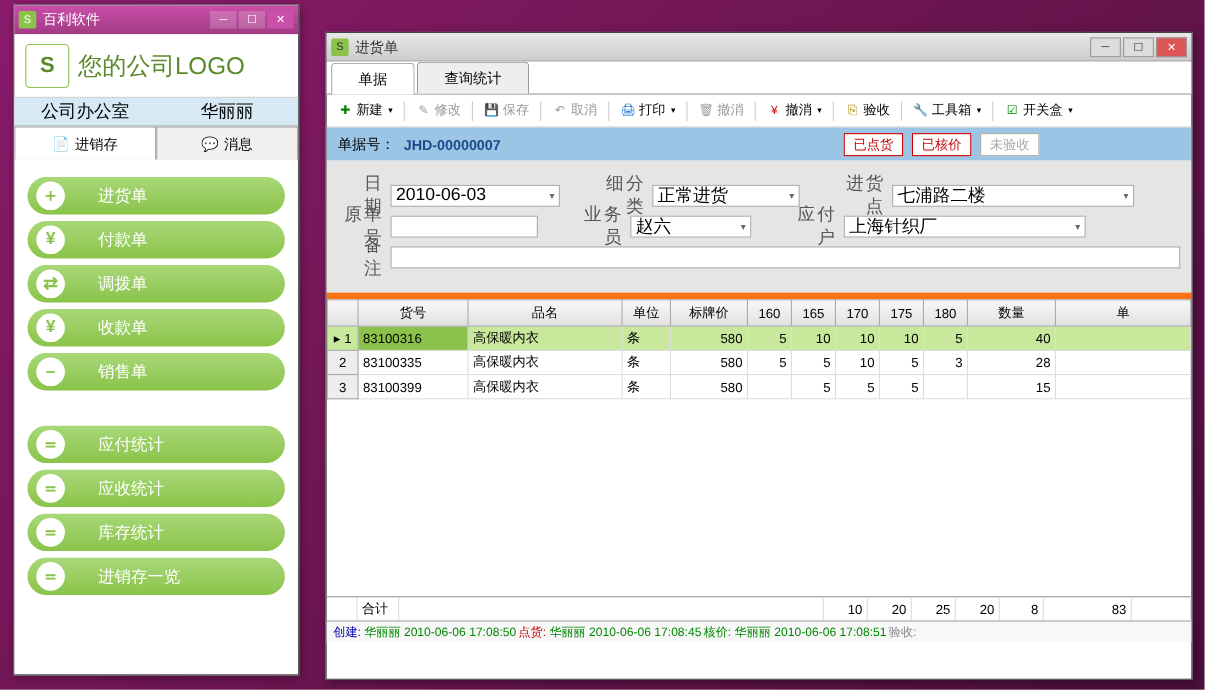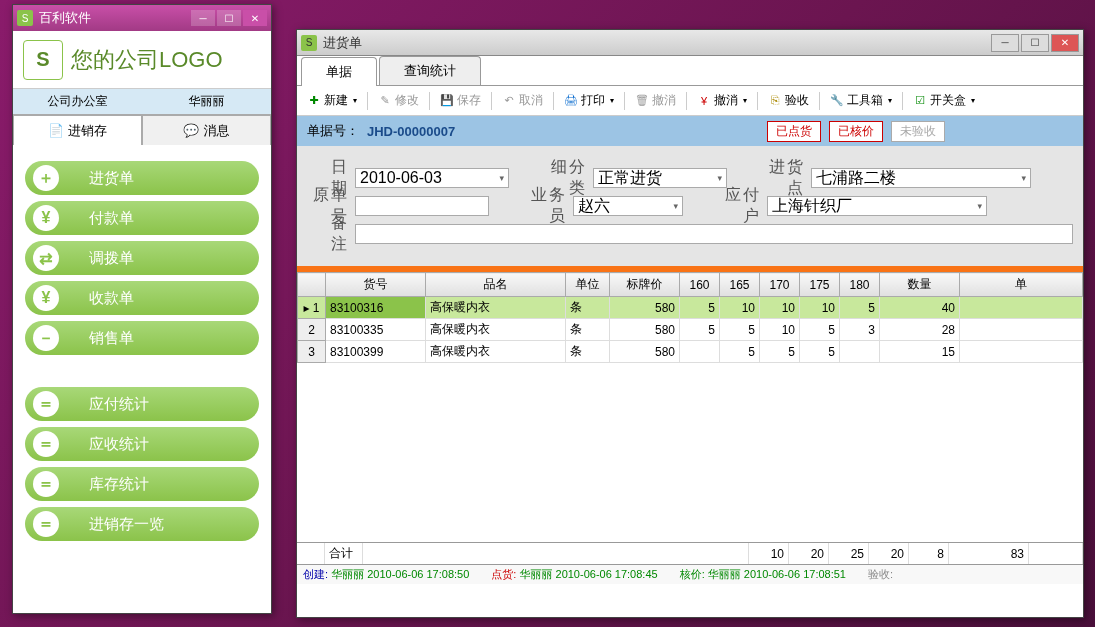--- a/index.html
+++ b/index.html
@@ -12,21 +12,21 @@
 .titlebar .title { flex: 1; }
 .winbtns { display: flex; gap: 2px; }
 .winbtn { width: 24px; height: 16px; background: rgba(255,255,255,0.2); display: flex; align-items: center; justify-content: center; font-size: 10px; cursor: pointer; }
 .winbtn.close { background: #c94fa8; }
 
 
 #left-window { left: 12px; top: 4px; width: 260px; height: 610px; }
 .logo-area { height: 58px; display: flex; align-items: center; padding: 0 10px; border-bottom: 1px solid #ccc; }
 .logo-icon { width: 40px; height: 40px; border: 1px solid #8bc34a; border-radius: 4px; display: flex; align-items: center; justify-content: center; color: #5a8a2a; font-weight: bold; font-size: 20px; margin-right: 8px; }
 .logo-text { font-size: 22px; color: #5a8a2a; }
-.subheader { height: 26px; background: #d6e9f5; display: flex; align-items: center; font-size: 12px; border-bottom: 1px solid #aaa; }
+.subheader { height: 26px; background: #d6e9f5; display: flex; align-items: center; font-size: 16px; border-bottom: 1px solid #aaa; }
 .subheader span { flex: 1; text-align: center; }
 .tabs { height: 30px; display: flex; background: #e8e8e8; }
 .tabs .tab { flex: 1; display: flex; align-items: center; justify-content: center; font-size: 13px; border: 1px solid #aaa; border-bottom: none; background: #f0f0f0; cursor: pointer; gap: 4px; }
 .tabs .tab.active { background: #fff; }
 .menu-list { padding: 16px 12px; display: flex; flex-direction: column; gap: 6px; }
 .menu-btn { height: 34px; border-radius: 17px; background: linear-gradient(#a8d878, #8bc34a); display: flex; align-items: center; padding: 0 8px; cursor: pointer; color: #fff; font-size: 15px; }
 .menu-btn .circ { width: 26px; height: 26px; border-radius: 50%; background: #fff; color: #8bc34a; display: flex; align-items: center; justify-content: center; font-size: 16px; font-weight: bold; margin-right: 30px; }
 .menu-gap { height: 20px; }
 
 
@@ -59,21 +59,21 @@
 .grid { width: 100%; border-collapse: collapse; font-size: 12px; }
 .grid th { background: linear-gradient(#f8f8f8, #e0e0e0); border: 1px solid #aaa; padding: 3px 4px; font-weight: normal; }
 .grid td { border: 1px solid #ddd; padding: 2px 4px; height: 20px; }
 .grid .rownum { background: #eee; text-align: center; width: 28px; border: 1px solid #aaa; }
 .grid tr.sel td { background: #c8e89c; }
 .grid tr.sel td:nth-child(2) { background: #8bc34a; color: #000; }
 .grid td.num { text-align: right; }
 .totals-row { position: absolute; bottom: 0; left: 0; right: 0; height: 22px; border-top: 1px solid #999; display: flex; background: #fff; font-size: 12px; margin-top: 24px; }
 .totals-row div { border-right: 1px solid #ddd; padding: 2px 4px; display: flex; align-items: center; }
 
-.statusbar { height: 20px; border-top: 1px solid #999; display: flex; align-items: center; padding: 0 6px; font-size: 11px; gap: 22px; background: #f8f8f8; }
+.statusbar { height: 20px; border-top: 1px solid #999; display: flex; align-items: center; padding: 0 6px; font-size: 11px; gap: 2px; background: #f8f8f8; }
 .statusbar .lbl { color: #00a; }
 .statusbar .lbl.red { color: #c00; }
 .statusbar .lbl.grn { color: #080; }
 .statusbar .val { color: #080; }
 
 .decor { position: absolute; width: 14px; height: 60px; background: rgba(255,255,255,0.2); border-radius: 7px; }
 </style>
 </head>
 <body>
 

